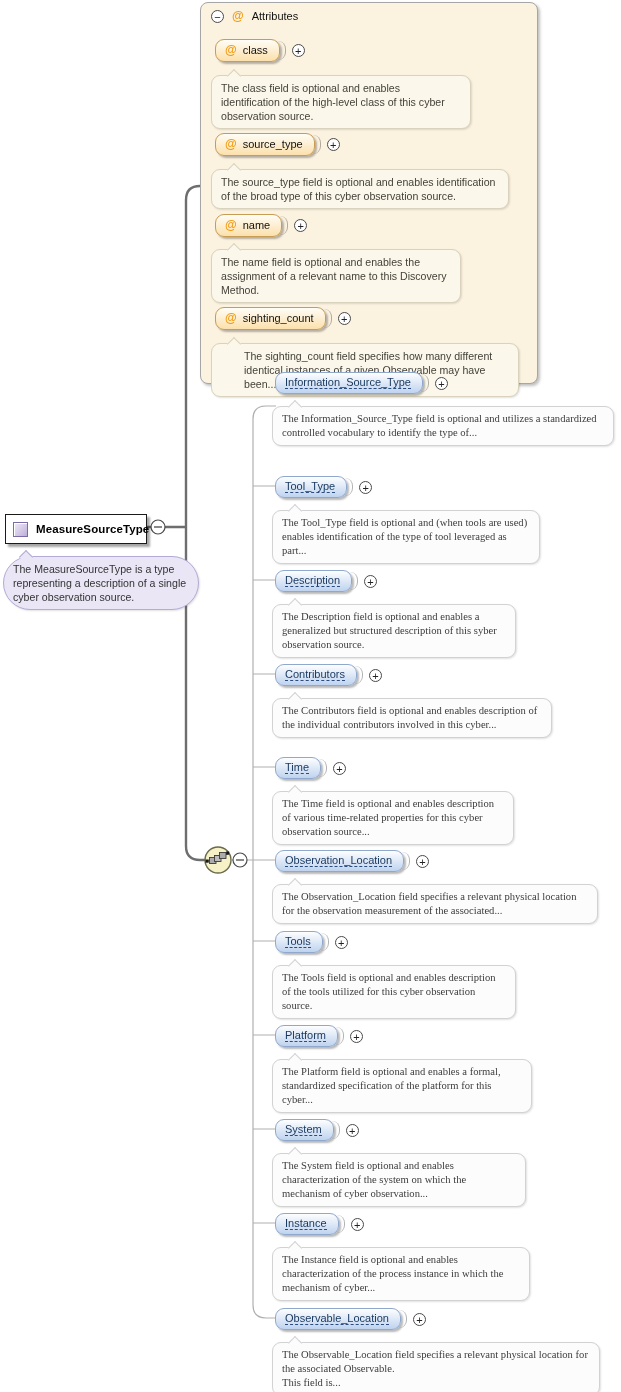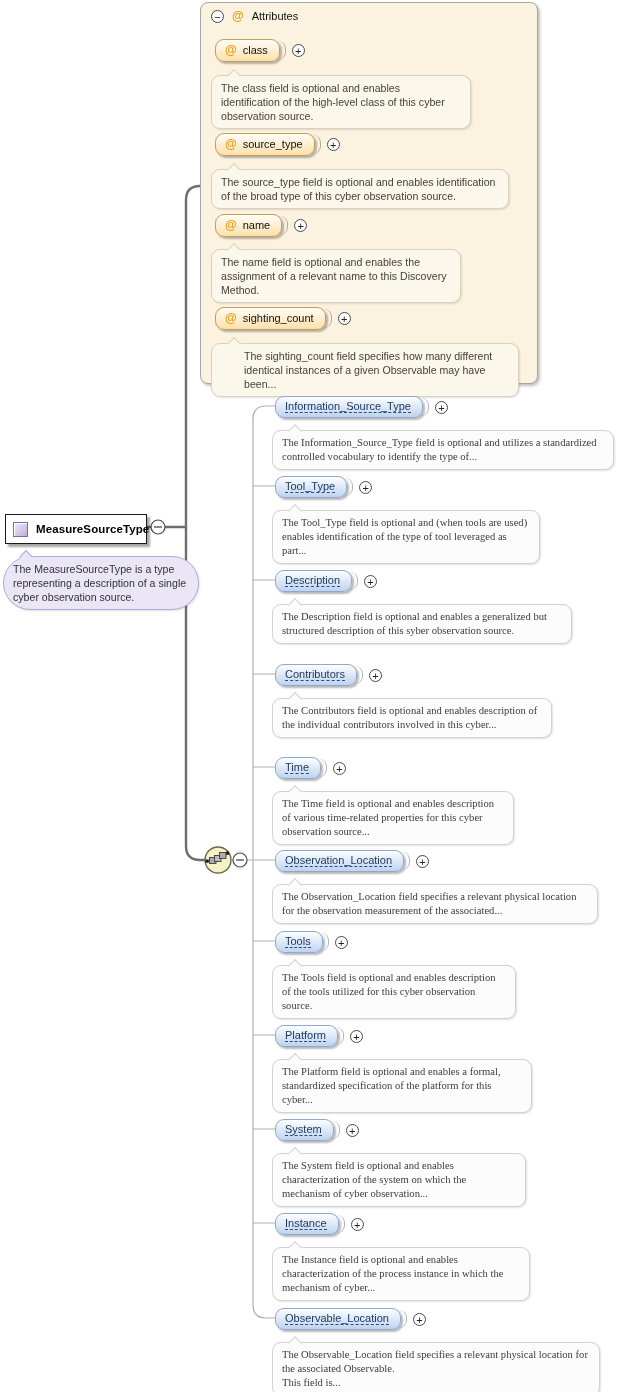--- a/index.html
+++ b/index.html
@@ -130,21 +130,21 @@
     </div>
     <div class="bubble cream attr-desc" style="left:10px;top:340px;width:308px;padding-left:32px;">The sighting_count field specifies how many different identical instances of a given Observable may have been...</div>
   </div>
 
   <div class="root-box">
     <span class="type-icon"></span>
     <span class="root-label">MeasureSourceType</span>
   </div>
   <div class="bubble purple root-tip">The MeasureSourceType is a type representing a description of a single cyber observation source.</div>
 
-  <div class="elem" style="top:396px;">
+  <div class="elem" style="top:372px;">
     <div class="row">
       <span class="badge blue">
         <span class="lbl">Information_Source_Type</span>
       </span>
       <span class="circle-btn plus">+</span>
     </div>
     <div class="bubble" style="width:342px;">The Information_Source_Type field is optional and utilizes a standardized controlled vocabulary to identify the type of...</div>
   </div>
 
   <div class="elem" style="top:476px;">
@@ -157,21 +157,21 @@
     <div class="bubble" style="width:268px;">The Tool_Type field is optional and (when tools are used) enables identification of the type of tool leveraged as part...</div>
   </div>
 
   <div class="elem" style="top:570px;">
     <div class="row">
       <span class="badge blue">
         <span class="lbl">Description</span>
       </span>
       <span class="circle-btn plus">+</span>
     </div>
-    <div class="bubble" style="width:300px;">The Description field is optional and enables a generalized but structured description of this syber observation source.</div>
+    <div class="bubble" style="width:244px;">The Description field is optional and enables a generalized but structured description of this syber observation source.</div>
   </div>
 
   <div class="elem" style="top:664px;">
     <div class="row">
       <span class="badge blue">
         <span class="lbl">Contributors</span>
       </span>
       <span class="circle-btn plus">+</span>
     </div>
     <div class="bubble" style="width:280px;">The Contributors field is optional and enables description of the individual contributors involved in this cyber...</div>

